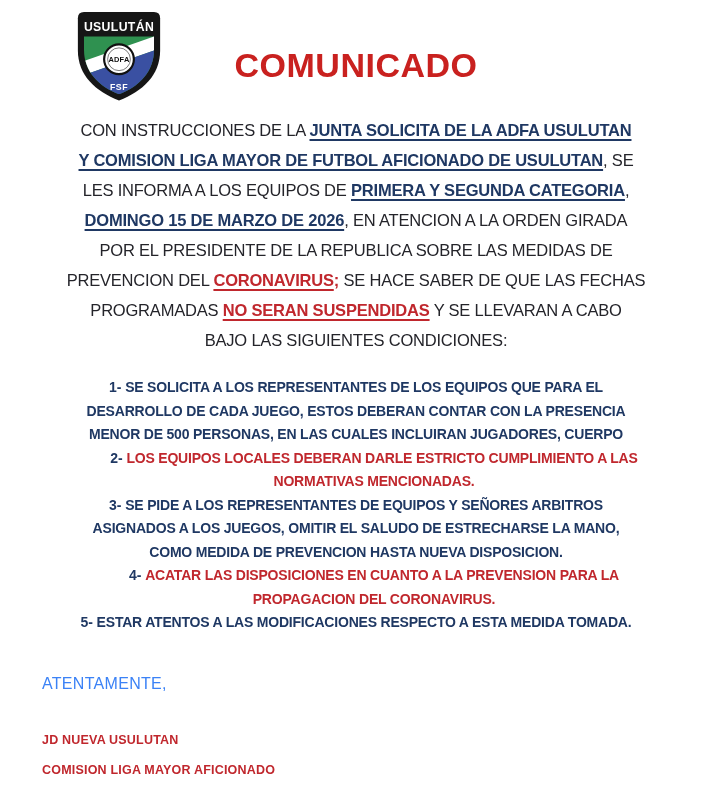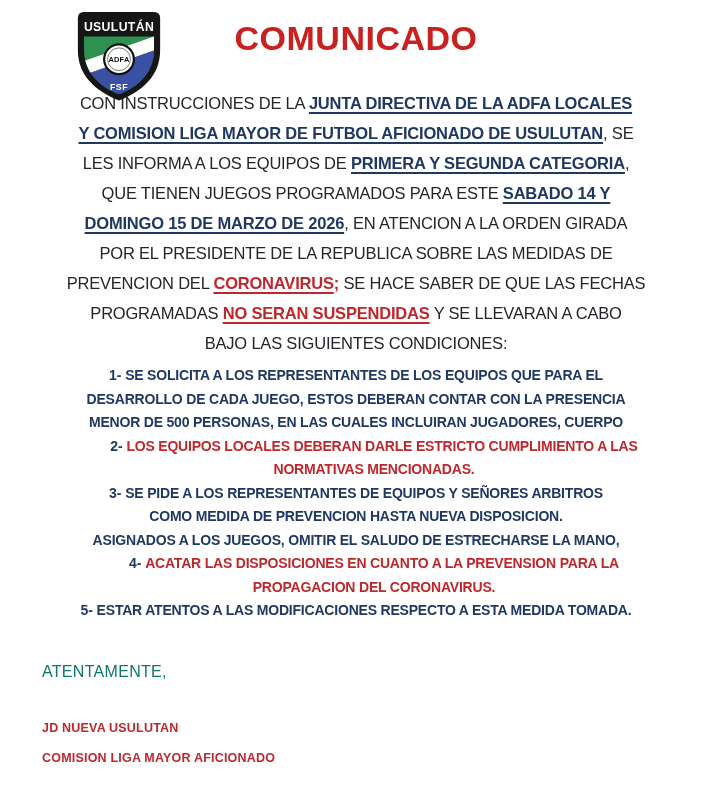--- a/index.html
+++ b/index.html
@@ -12,21 +12,21 @@
   }
   .logo{position:absolute;left:57px;top:5px;width:124px;height:98px;}
   .sh-black{fill:var(--logo_black,#161616);}
   .sh-green{fill:var(--logo_green,#2f9150);}
   .sh-blue{fill:var(--logo_blue,#3a50a2);}
   .sh-white{fill:#ffffff;}
   .sh-toptext{fill:#ffffff;font-weight:bold;font-size:14px;letter-spacing:.4px;}
   .sh-fsf{fill:#ffffff;font-weight:bold;font-size:10px;letter-spacing:.5px;}
   .sh-adfa{fill:#111111;font-weight:bold;font-size:8.5px;letter-spacing:.2px;}
   .title{
-    padding-top:16px;
+    padding-top:43px;
     text-align:center;
     font-size:34px;line-height:44px;
     font-weight:bold;
     color:var(--title_red,#c9211f);
     letter-spacing:.5px;
   }
   .paragraph{
     margin-top:28px;
     text-align:center;
     font-size:16.5px;
@@ -45,37 +45,37 @@
   }
   .seg-r{
     color:var(--accent_red,#c0272d);
     font-weight:bold;
     text-decoration:underline;
     text-decoration-thickness:1.5px;
     text-underline-offset:3px;
   }
   .seg-rp{color:var(--accent_red,#c0272d);font-weight:bold;}
   .conditions{
-    margin-top:6px;
+    margin-top:21px;
     text-align:center;
     font-size:14px;
     font-weight:bold;
     line-height:23.5px;
     letter-spacing:-.2px;
   }
   .c-line{white-space:nowrap;}
   .c-line.navy{color:var(--navy,#1f3863);}
   .c-line.red{color:var(--accent_red,#c0272d);padding-left:36px;}
   .c-num{color:var(--navy,#1f3863);padding-right:4px;}
   .closing{
     margin-top:40px;
     margin-left:42px;
     font-size:16px;
     letter-spacing:.3px;
-    color:#0f766e;
+    color:#3b82f6;
   }
   .signatures{
     margin-top:32px;
     margin-left:42px;
     font-size:12.5px;
     font-weight:bold;
     line-height:30px;
     letter-spacing:.2px;
     color:var(--accent_red,#c0272d);
   }
@@ -100,40 +100,39 @@
     <circle cx="60" cy="62" r="17" fill="#ffffff" stroke="#111111" stroke-width="2.5"></circle>
     <circle cx="60" cy="62" r="13" fill="none" stroke="#444444" stroke-width="0.8"></circle>
     <text class="sh-adfa" x="60" y="65" text-anchor="middle">ADFA</text>
     <text class="sh-toptext" x="60" y="30" text-anchor="middle">USULUTÁN</text>
     <text class="sh-fsf" x="60" y="97" text-anchor="middle">FSF</text>
   </svg>
 
   <div class="title">COMUNICADO</div>
 
   <div class="paragraph">
-      <div class="p-line"><span class="seg-n">CON INSTRUCCIONES DE LA </span><span class="seg-b">JUNTA DIRECTIVA DE LA ADFA LOCALES</span></div>
+      <div class="p-line"><span class="seg-n">CON INSTRUCCIONES DE LA </span><span class="seg-b">JUNTA SOLICITA DE LA ADFA USULUTAN</span></div>
       <div class="p-line"><span class="seg-b">Y COMISION LIGA MAYOR DE FUTBOL AFICIONADO DE USULUTAN</span><span class="seg-n">, SE</span></div>
       <div class="p-line"><span class="seg-n">LES INFORMA A LOS EQUIPOS DE </span><span class="seg-b">PRIMERA Y SEGUNDA CATEGORIA</span><span class="seg-n">,</span></div>
-      <div class="p-line"><span class="seg-n">QUE TIENEN JUEGOS PROGRAMADOS PARA ESTE </span><span class="seg-b">SABADO 14 Y</span></div>
       <div class="p-line"><span class="seg-b">DOMINGO 15 DE MARZO DE 2026</span><span class="seg-n">, EN ATENCION A LA ORDEN GIRADA</span></div>
       <div class="p-line"><span class="seg-n">POR EL PRESIDENTE DE LA REPUBLICA SOBRE LAS MEDIDAS DE</span></div>
       <div class="p-line"><span class="seg-n">PREVENCION DEL </span><span class="seg-r">CORONAVIRUS</span><span class="seg-rp">;</span><span class="seg-n"> SE HACE SABER DE QUE LAS FECHAS</span></div>
       <div class="p-line"><span class="seg-n">PROGRAMADAS </span><span class="seg-r">NO SERAN SUSPENDIDAS</span><span class="seg-n"> Y SE LLEVARAN A CABO</span></div>
       <div class="p-line"><span class="seg-n">BAJO LAS SIGUIENTES CONDICIONES:</span></div>
     </div>
 
   <div class="conditions">
       <div class="c-line navy"><span class="c-num">1-</span><span>SE SOLICITA A LOS REPRESENTANTES DE LOS EQUIPOS QUE PARA EL</span></div>
       <div class="c-line navy"><span>DESARROLLO DE CADA JUEGO, ESTOS DEBERAN CONTAR CON LA PRESENCIA</span></div>
       <div class="c-line navy"><span>MENOR DE 500 PERSONAS, EN LAS CUALES INCLUIRAN JUGADORES, CUERPO</span></div>
       <div class="c-line red"><span class="c-num">2-</span><span>LOS EQUIPOS LOCALES DEBERAN DARLE ESTRICTO CUMPLIMIENTO A LAS</span></div>
       <div class="c-line red"><span>NORMATIVAS MENCIONADAS.</span></div>
       <div class="c-line navy"><span class="c-num">3-</span><span>SE PIDE A LOS REPRESENTANTES DE EQUIPOS Y SEÑORES ARBITROS</span></div>
+      <div class="c-line navy"><span>ASIGNADOS A LOS JUEGOS, OMITIR EL SALUDO DE ESTRECHARSE LA MANO,</span></div>
       <div class="c-line navy"><span>COMO MEDIDA DE PREVENCION HASTA NUEVA DISPOSICION.</span></div>
-      <div class="c-line navy"><span>ASIGNADOS A LOS JUEGOS, OMITIR EL SALUDO DE ESTRECHARSE LA MANO,</span></div>
       <div class="c-line red"><span class="c-num">4-</span><span>ACATAR LAS DISPOSICIONES EN CUANTO A LA PREVENSION PARA LA</span></div>
       <div class="c-line red"><span>PROPAGACION DEL CORONAVIRUS.</span></div>
       <div class="c-line navy"><span class="c-num">5-</span><span>ESTAR ATENTOS A LAS MODIFICACIONES RESPECTO A ESTA MEDIDA TOMADA.</span></div>
     </div>
 
   <div class="closing">ATENTAMENTE,</div>
 
   <div class="signatures">
     <div>JD NUEVA USULUTAN</div>
     <div>COMISION LIGA MAYOR AFICIONADO</div>

